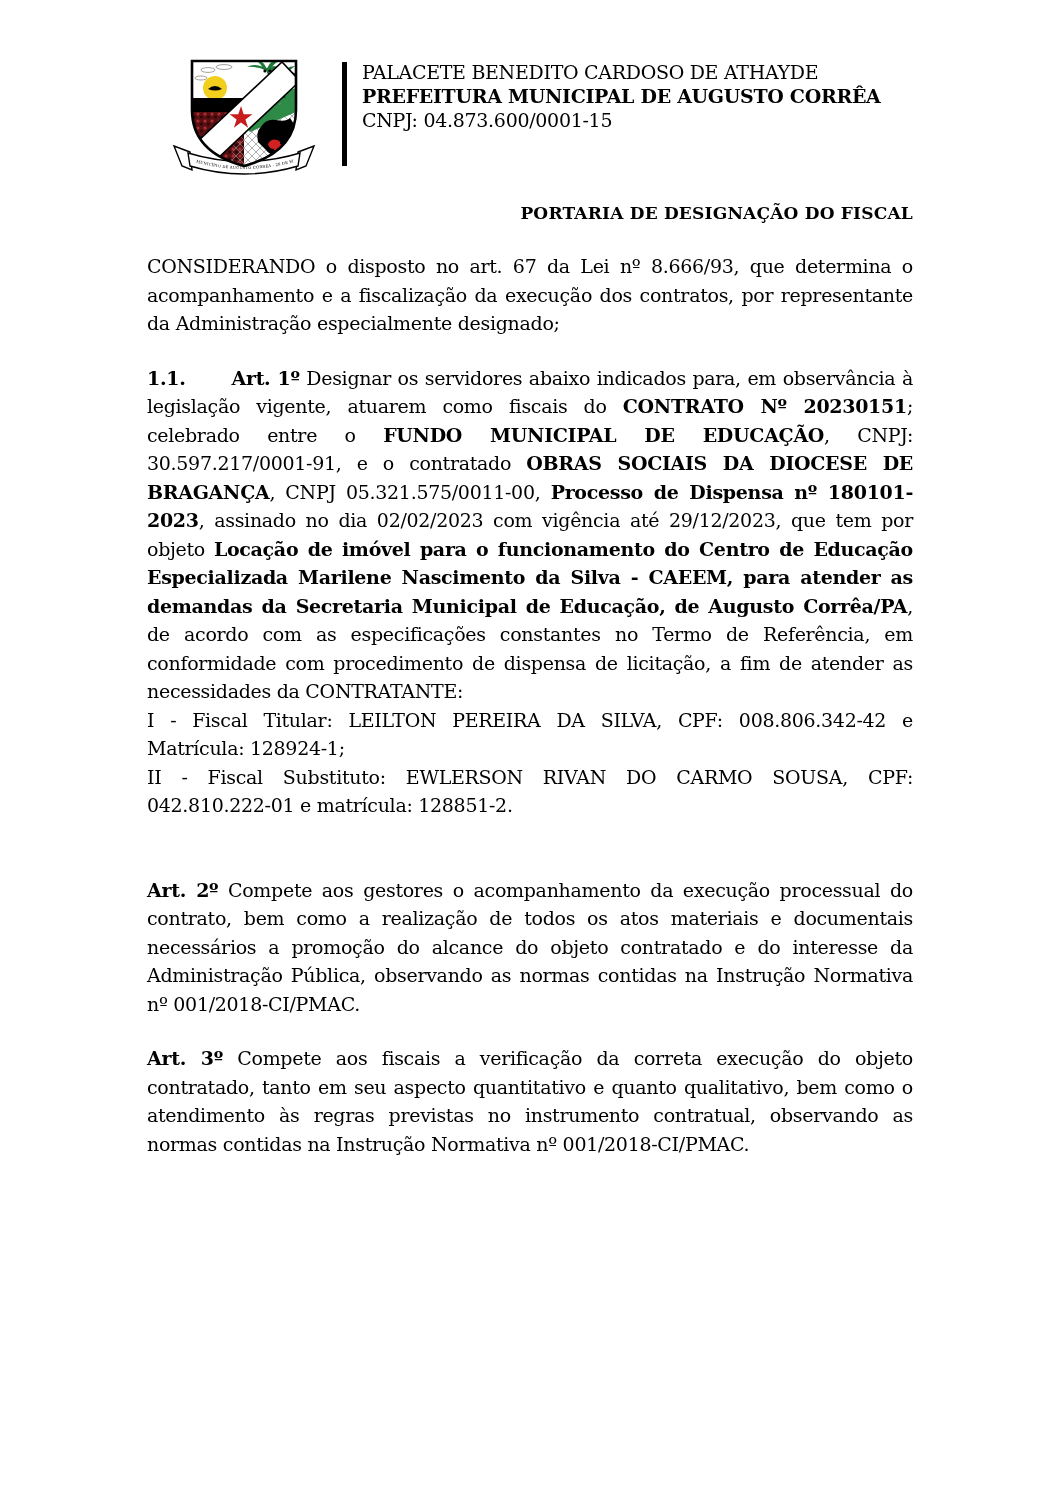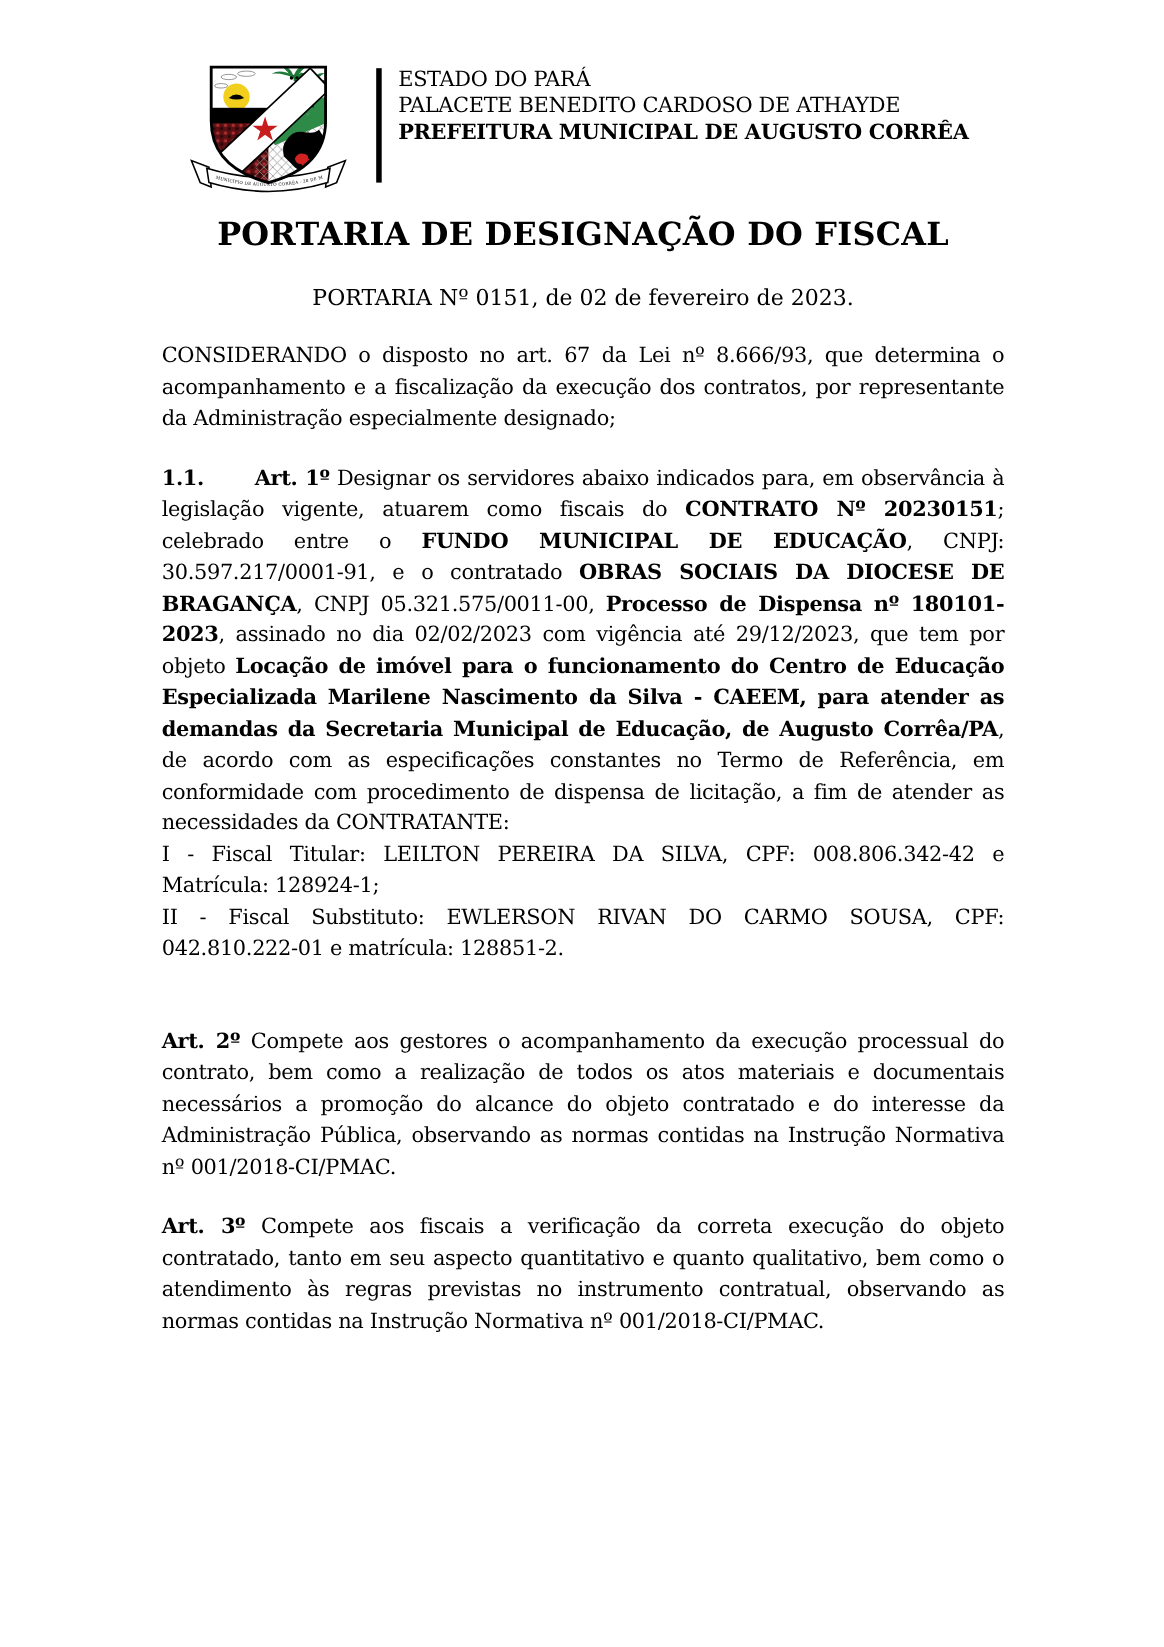--- a/index.html
+++ b/index.html
@@ -6,21 +6,21 @@
   .page{
     position:relative;width:1058px;height:1497px;background:#ffffff;
     font-family:"DejaVu Serif","Liberation Serif",serif;color:#000;overflow:hidden;
   }
   .letterhead{position:absolute;left:168px;top:56px;display:flex;align-items:flex-start;}
   .crest{width:152px;height:126px;flex:none;display:block;}
   .vrule{width:5px;height:104px;background:#000;margin-left:22px;margin-top:6px;flex:none;}
   .org{margin-left:15px;padding-top:4px;font-size:19px;line-height:24px;letter-spacing:-0.3px;white-space:nowrap;}
   .org .l2{font-weight:bold;}
   .docbody{position:absolute;left:147px;top:0;width:766px;}
-  .title{margin:200px 0 0;font-size:29px;line-height:26px;text-align:center;font-weight:bold;letter-spacing:0.2px;}
+  .title{margin:200px 0 0;font-size:17px;line-height:26px;text-align:right;font-weight:bold;letter-spacing:0.2px;}
   .subtitle{margin:31px 0 14px;font-size:20px;line-height:26px;text-align:center;}
   #paragraphs p{margin:26px 0 0;font-size:19px;line-height:28.5px;text-align:justify;letter-spacing:-0.3px;}
   #paragraphs p.gap-none{margin-top:0;}
   #paragraphs p.gap-large{margin-top:56px;}
   #paragraphs p.align-left{text-align:left;}
   #paragraphs b{font-weight:bold;}
 </style>
 </head>
 <body>
 
@@ -85,29 +85,28 @@
 
         <polygon points="12,102 114,6 132,25 30,121" fill="#fff" stroke="#000" stroke-width="1.6"></polygon>
         <polygon points="0,-12 2.7,-3.7 11.4,-3.7 4.4,1.4 7.1,9.7 0,4.6 -7.1,9.7 -4.4,1.4 -11.4,-3.7 -2.7,-3.7" transform="translate(73,62)" fill="#c81d1d"></polygon>
       </g>
       <path d="M24 5 H128 V54 C128 86 106 102 76 110 C46 102 24 86 24 54 Z" fill="none" stroke="#000" stroke-width="2.6"></path>
     </svg>
 
     <div class="vrule"></div>
 
     <div class="org">
-      <div class="org-line l1">ESTADO DO PARÁ</div>
       <div class="org-line l3">PALACETE BENEDITO CARDOSO DE ATHAYDE</div>
       <div class="org-line l2">PREFEITURA MUNICIPAL DE AUGUSTO CORRÊA</div>
+      <div class="org-line l4">CNPJ: 04.873.600/0001-15</div>
     </div>
   </header>
 
   <main class="docbody">
     <h1 class="title">PORTARIA DE DESIGNAÇÃO DO FISCAL</h1>
-    <p class="subtitle">PORTARIA Nº 0151, de 02 de fevereiro de 2023.</p>
     <div id="paragraphs">
         <p class="align-justify gap-normal"><span>CONSIDERANDO o disposto no art. 67 da Lei nº 8.666/93, que determina o acompanhamento e a fiscalização da execução dos contratos, por representante da Administração especialmente designado;</span></p>
         <p class="align-justify gap-normal"><b>1.1.</b><span>&nbsp;&nbsp;&nbsp;&nbsp;&nbsp;&nbsp;&nbsp;</span><b>Art. 1º</b><span> Designar os servidores abaixo indicados para, em observância à legislação vigente, atuarem como fiscais do </span><b>CONTRATO Nº 20230151</b><span>; celebrado entre o </span><b>FUNDO MUNICIPAL DE EDUCAÇÃO</b><span>, CNPJ: 30.597.217/0001-91, e o contratado </span><b>OBRAS SOCIAIS DA DIOCESE DE BRAGANÇA</b><span>, CNPJ 05.321.575/0011-00, </span><b>Processo de Dispensa nº 180101-2023</b><span>, assinado no dia 02/02/2023 com vigência até 29/12/2023, que tem por objeto </span><b>Locação de imóvel para o funcionamento do Centro de Educação Especializada Marilene Nascimento da Silva - CAEEM, para atender as demandas da Secretaria Municipal de Educação, de Augusto Corrêa/PA</b><span>, de acordo com as especificações constantes no Termo de Referência, em conformidade com procedimento de dispensa de licitação, a fim de atender as necessidades da CONTRATANTE:</span></p>
         <p class="align-justify gap-none"><span>I - Fiscal Titular: LEILTON PEREIRA DA SILVA, CPF: 008.806.342-42 e Matrícula: 128924-1;</span></p>
         <p class="align-justify gap-none"><span>II - Fiscal Substituto: EWLERSON RIVAN DO CARMO SOUSA, CPF: 042.810.222-01 e matrícula: 128851-2.</span></p>
         <p class="align-justify gap-large"><b>Art. 2º</b><span> Compete aos gestores o acompanhamento da execução processual do contrato, bem como a realização de todos os atos materiais e documentais necessários a promoção do alcance do objeto contratado e do interesse da Administração Pública, observando as normas contidas na Instrução Normativa nº 001/2018-CI/PMAC.</span></p>
         <p class="align-justify gap-normal"><b>Art. 3º</b><span> Compete aos fiscais a verificação da correta execução do objeto contratado, tanto em seu aspecto quantitativo e quanto qualitativo, bem como o atendimento às regras previstas no instrumento contratual, observando as normas contidas na Instrução Normativa nº 001/2018-CI/PMAC.</span></p>
       </div>
   </main>
 

